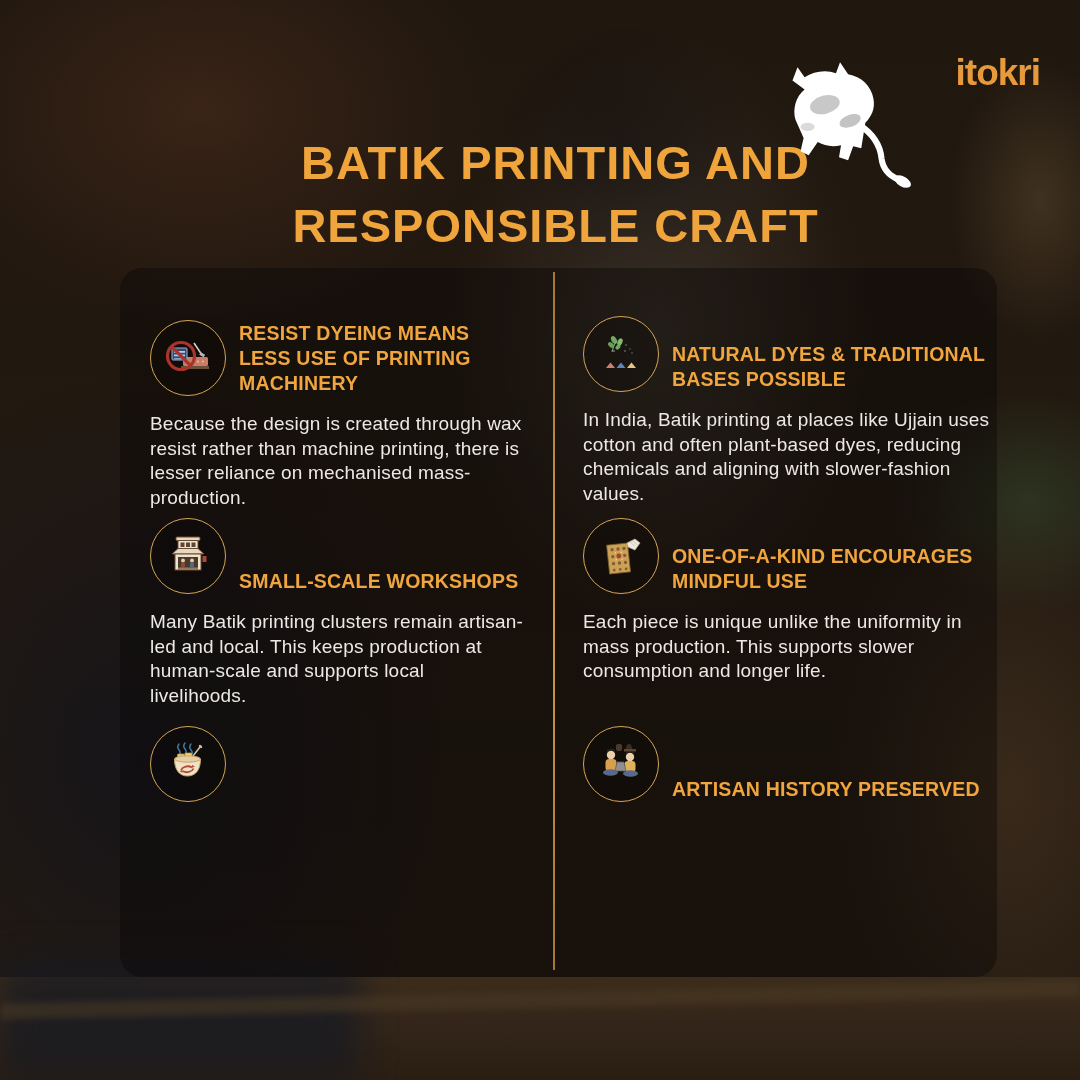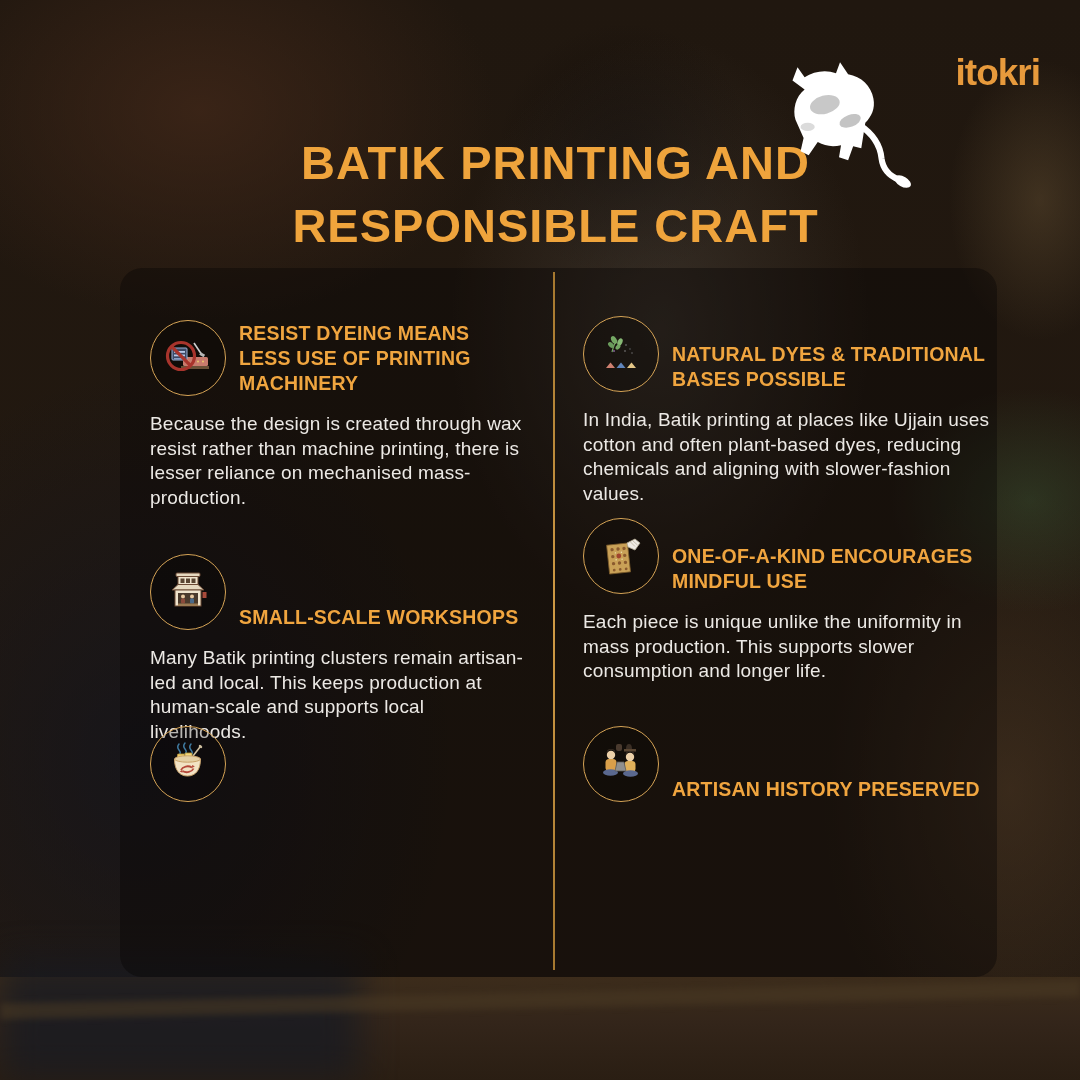--- a/index.html
+++ b/index.html
@@ -64,21 +64,21 @@
     margin:5px 0 0;color:#F0A53F;font-weight:bold;
     font-size:19.5px;line-height:25px;letter-spacing:.2px;
   }
   .cell-body{
     margin:16px 0 0;color:#ECE9E5;
     font-size:19px;line-height:24.5px;letter-spacing:.2px;
   }
 
   .c1{left:30px;top:48px;width:375px;}
   .c2{left:463px;top:48px;width:408px;}
-  .c3{left:30px;top:250px;width:375px;margin-top:36px;}
+  .c3{left:30px;top:250px;width:375px;}
   .c4{left:463px;top:250px;width:408px;}
   .c5{left:30px;top:458px;width:375px;}
   .c6{left:463px;top:458px;width:412px;}
 </style>
 </head>
 <body>
 
 <div class="canvas">
 
   <div class="bg-bottom"></div>

